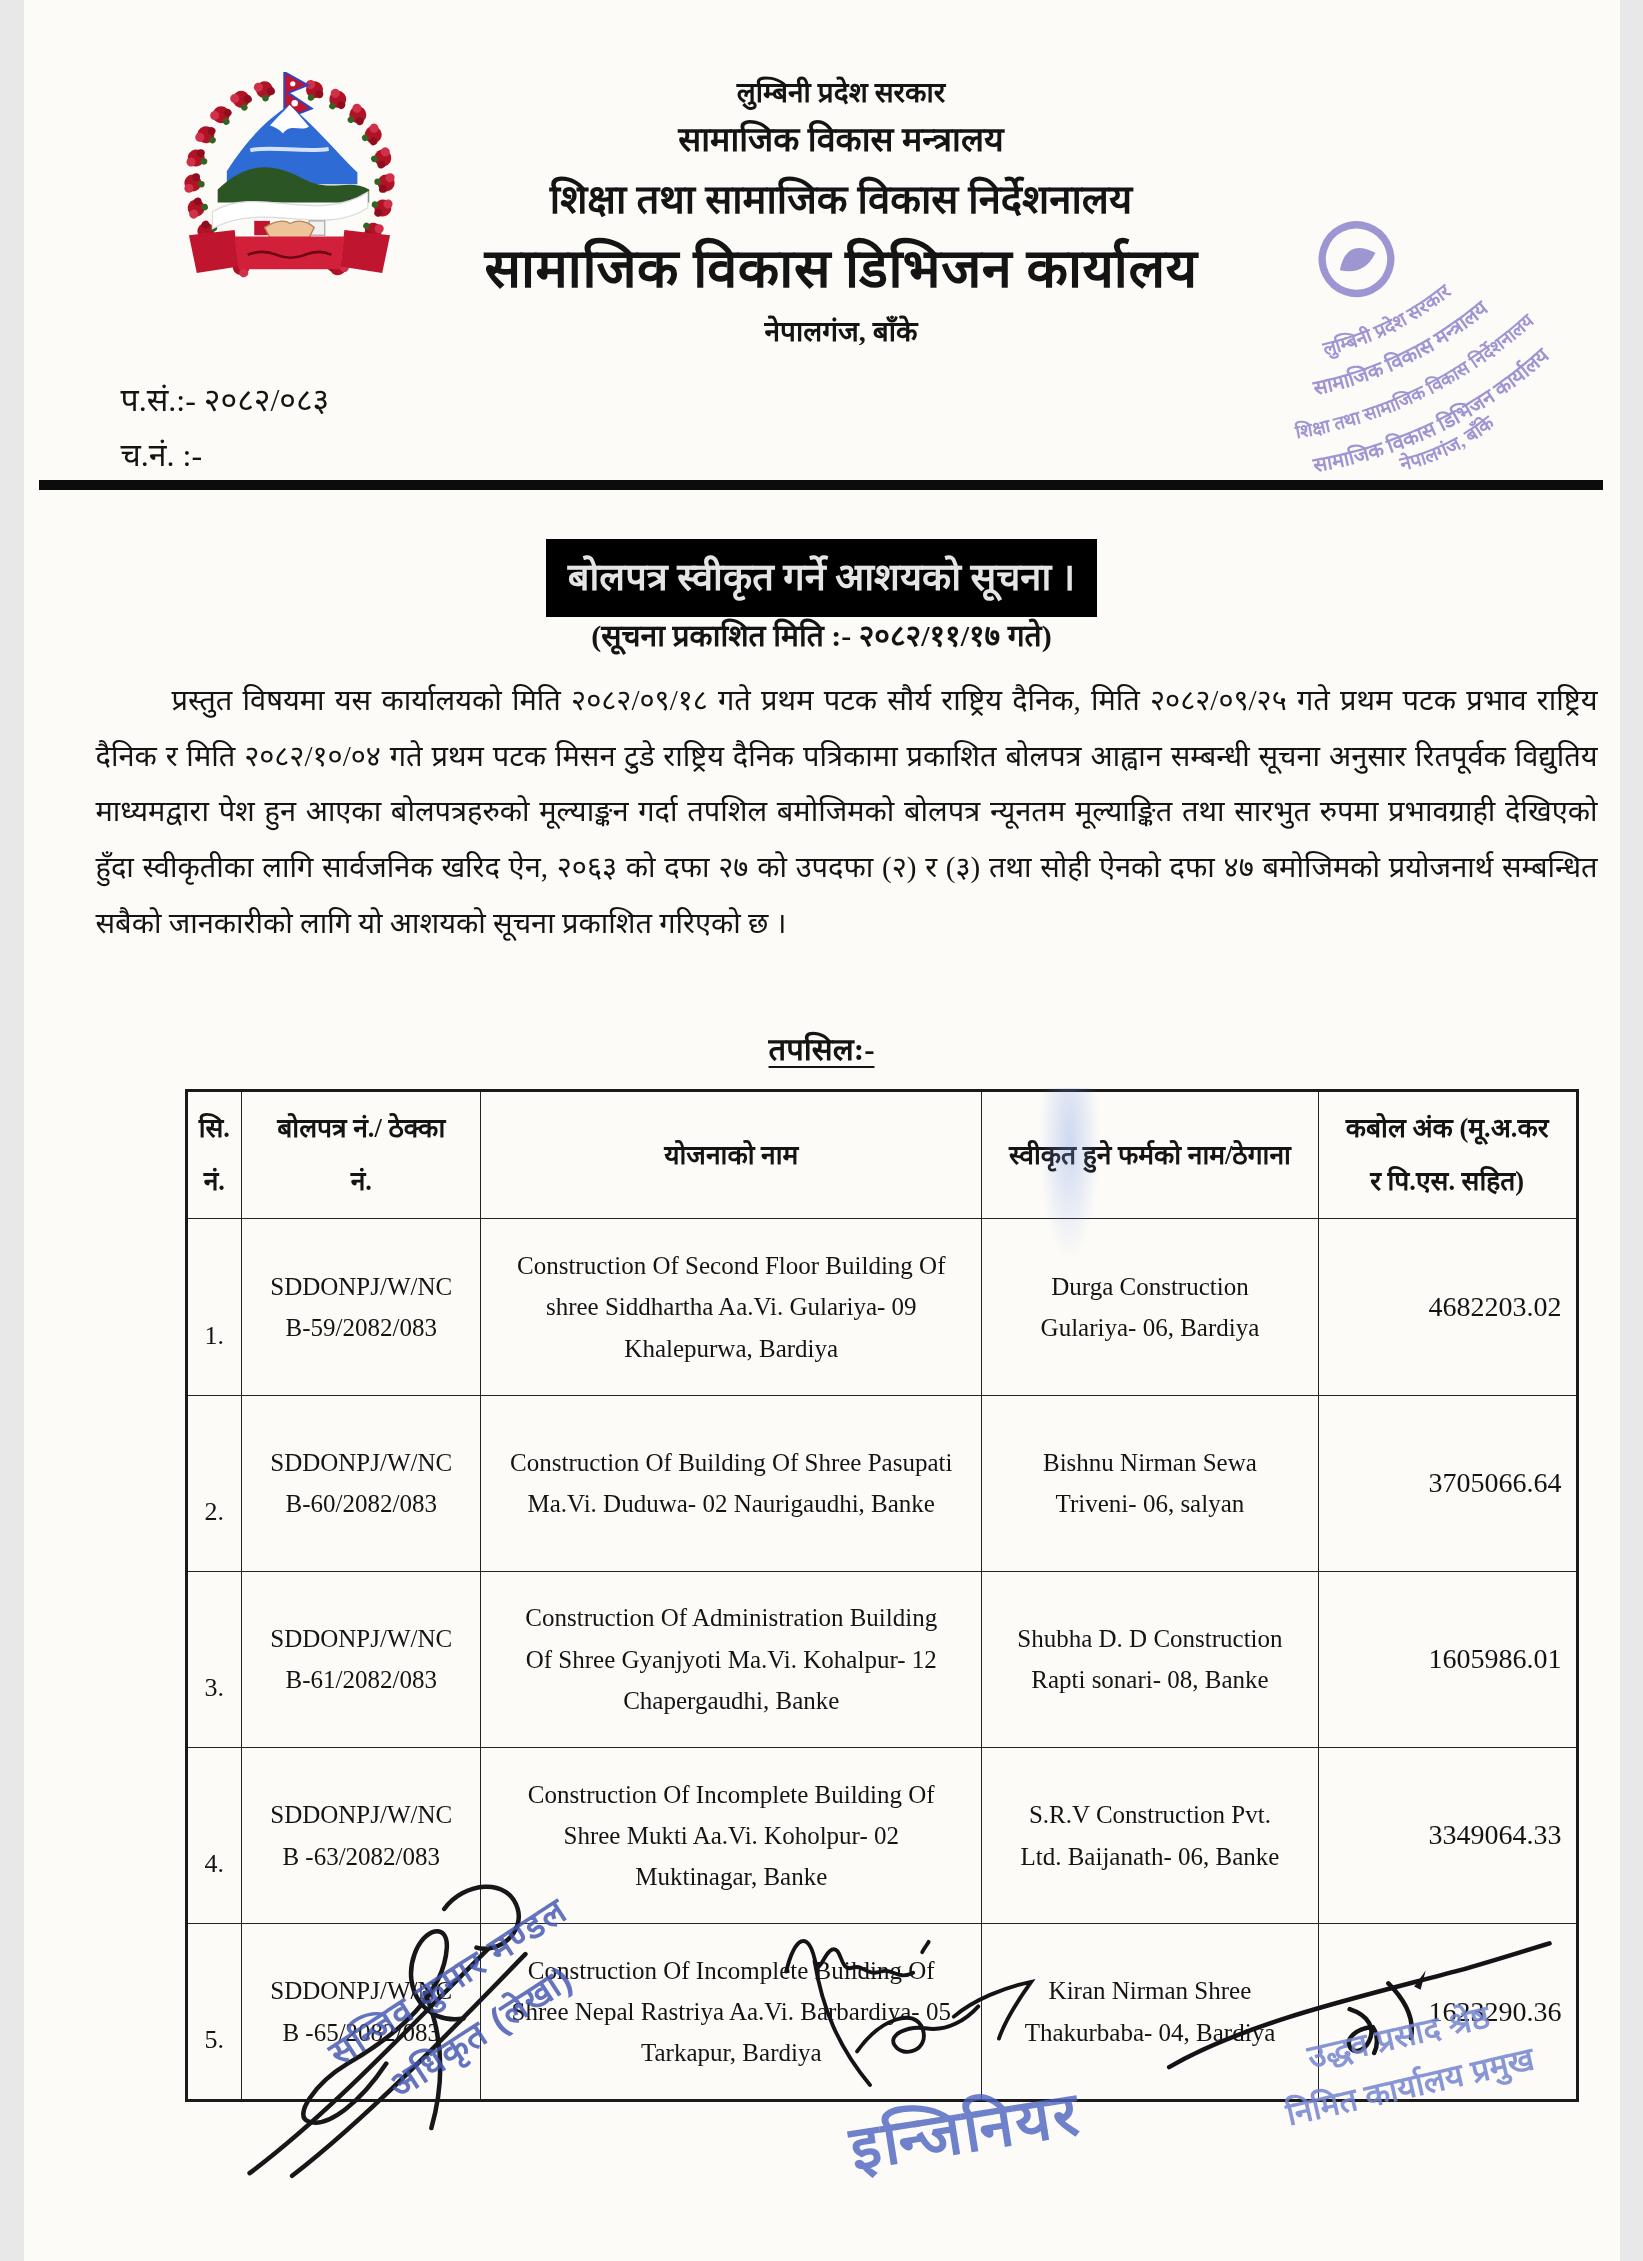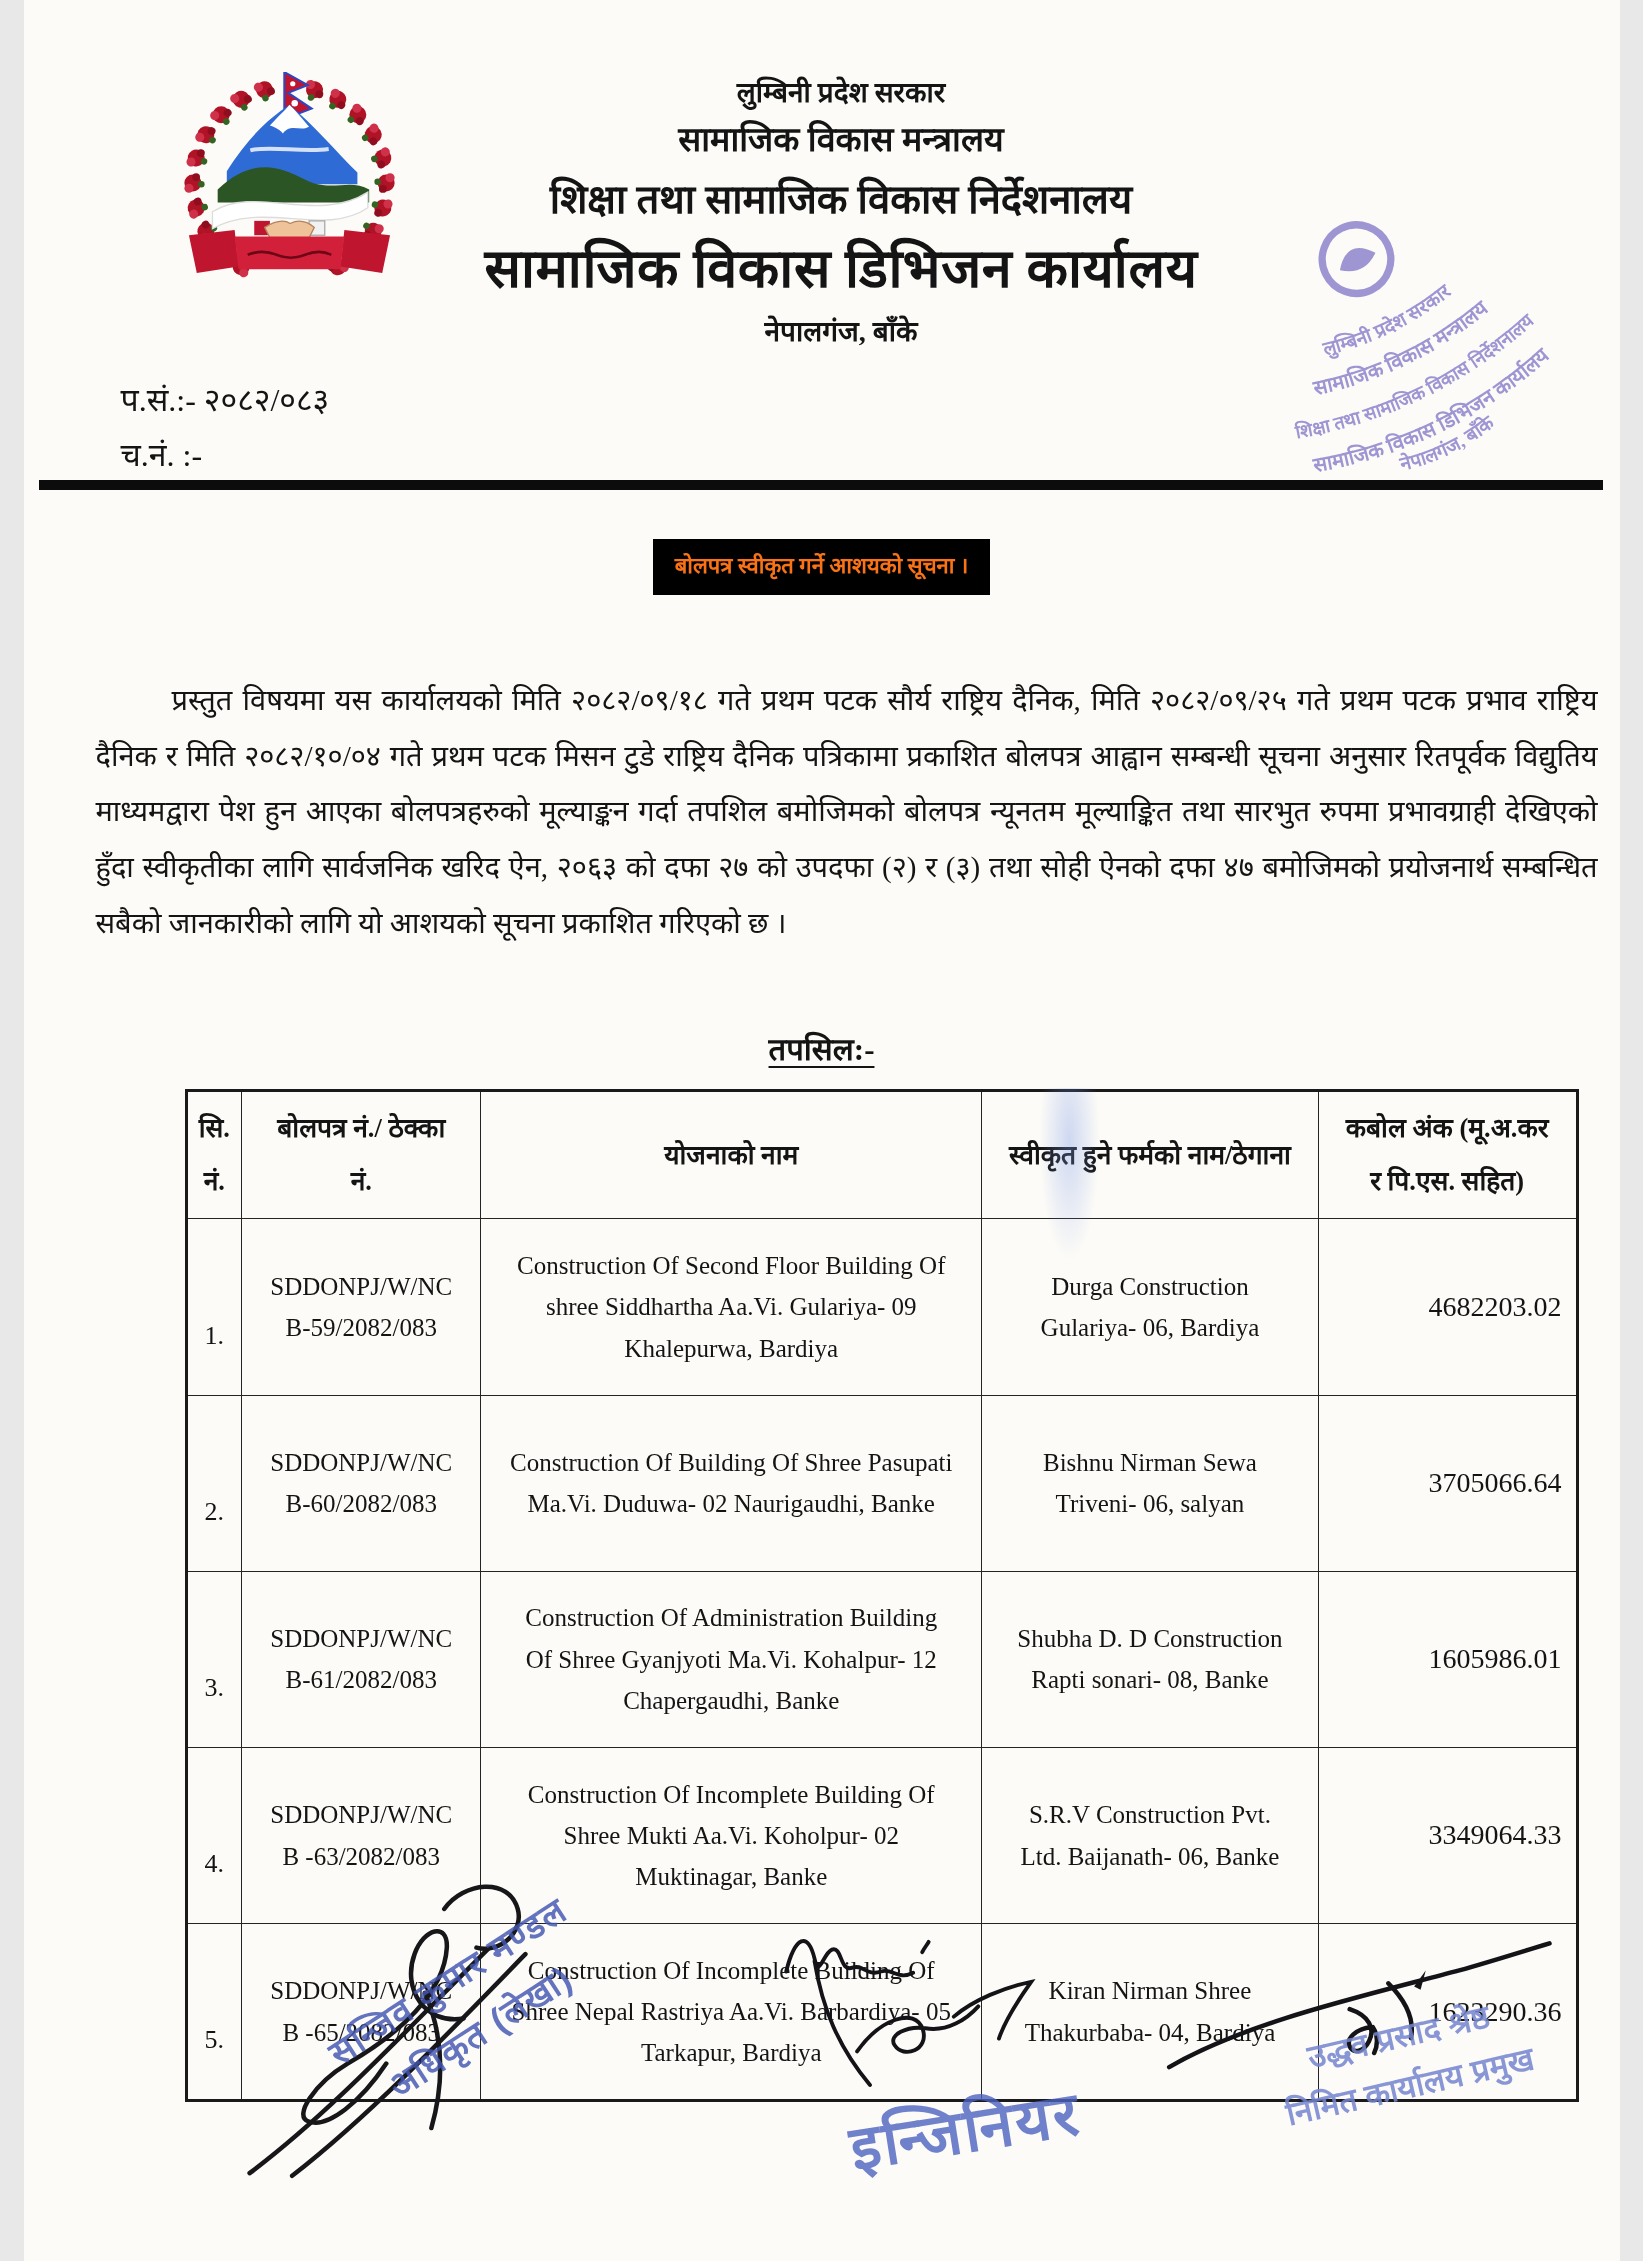--- a/index.html
+++ b/index.html
@@ -21,21 +21,21 @@
   .c-line{font-size:20.6px;margin-top:3.9px;}
   .c-line b{font-weight:bold;}
   
   .seal{position:absolute;left:1189px;top:187px;width:361px;height:290px;transform:rotate(-26deg);opacity:.88;}
   
   .ref{position:absolute;left:97px;top:384px;font-size:32px;font-weight:normal;line-height:1.0;}
   .ref div + div{margin-top:23px;}
   .rule{position:absolute;left:15.5px;right:17px;top:480px;height:9.7px;background:#0c0c0c;}
   
   .notice-wrap{position:absolute;left:0;right:0;top:539px;text-align:center;}
-  .notice-box{display:inline-block;background:#000;color:#f97316;font-size:22px;font-weight:bold;padding:10.3px 22px 15.5px 22px;}
+  .notice-box{display:inline-block;background:#000;color:#e5e5e5;font-size:38px;font-weight:bold;padding:10.3px 22px 15.5px 22px;}
   .pub-line{position:absolute;left:0;right:0;top:614px;text-align:center;font-size:30px;font-weight:bold;}
   
   .para{
     position:absolute;left:72px;width:1502px;top:673px;
     font-size:29px;line-height:1.92;text-align:justify;text-indent:76px;font-weight:500;
   }
   .tapasil{position:absolute;left:0;right:0;top:1027px;text-align:center;font-size:31px;font-weight:bold;
            text-decoration:underline;text-underline-offset:6.4px;text-decoration-thickness:1.9px;}
   
   table.t{position:absolute;left:161px;top:1089px;width:1394px;border-collapse:collapse;
@@ -163,20 +163,21 @@
   <div class="ref">
     <div>प.सं.:- २०८२/०८३</div>
     <div>च.नं. :-</div>
   </div>
 
   <div class="rule"></div>
 
   <div class="notice-wrap">
     <span class="notice-box">बोलपत्र स्वीकृत गर्ने आशयको सूचना ।</span>
   </div>
+  <div class="pub-line">(सूचना प्रकाशित मिति :- २०८२/११/१७ गते)</div>
 
   <div class="para">प्रस्तुत विषयमा यस कार्यालयको मिति २०८२/०९/१८ गते प्रथम पटक सौर्य राष्ट्रिय दैनिक, मिति २०८२/०९/२५ गते प्रथम पटक प्रभाव राष्ट्रिय दैनिक र मिति २०८२/१०/०४ गते प्रथम पटक मिसन टुडे राष्ट्रिय दैनिक पत्रिकामा प्रकाशित बोलपत्र आह्वान सम्बन्धी सूचना अनुसार रितपूर्वक विद्युतिय माध्यमद्वारा पेश हुन आएका बोलपत्रहरुको मूल्याङ्कन गर्दा तपशिल बमोजिमको बोलपत्र न्यूनतम मूल्याङ्कित तथा सारभुत रुपमा प्रभावग्राही देखिएको हुँदा स्वीकृतीका लागि सार्वजनिक खरिद ऐन, २०६३ को दफा २७ को उपदफा (२) र (३) तथा सोही ऐनको दफा ४७ बमोजिमको प्रयोजनार्थ सम्बन्धित सबैको जानकारीको लागि यो आशयको सूचना प्रकाशित गरिएको छ ।</div>
 
   <div class="tapasil">तपसिल:-</div>
 
   <table class="t">
     <colgroup>
       <col class="col-sn">
         <col class="col-tn">
         <col class="col-pj">

